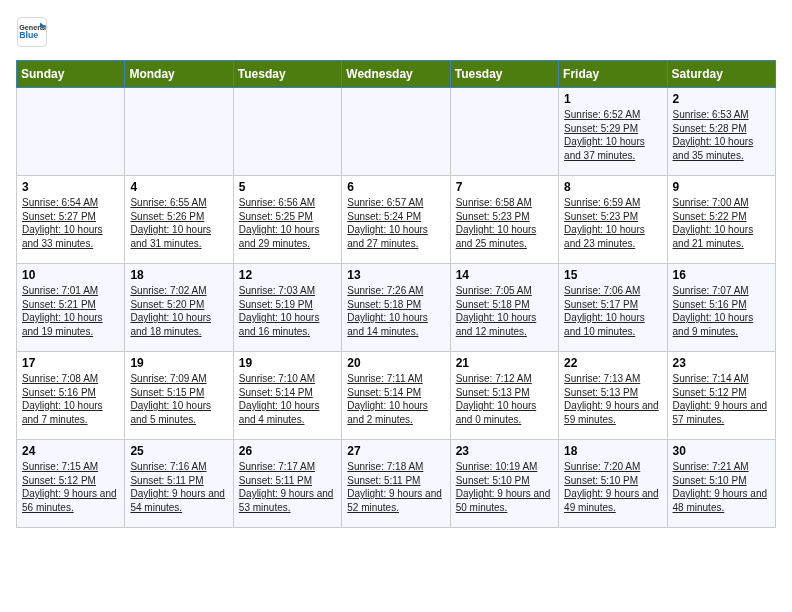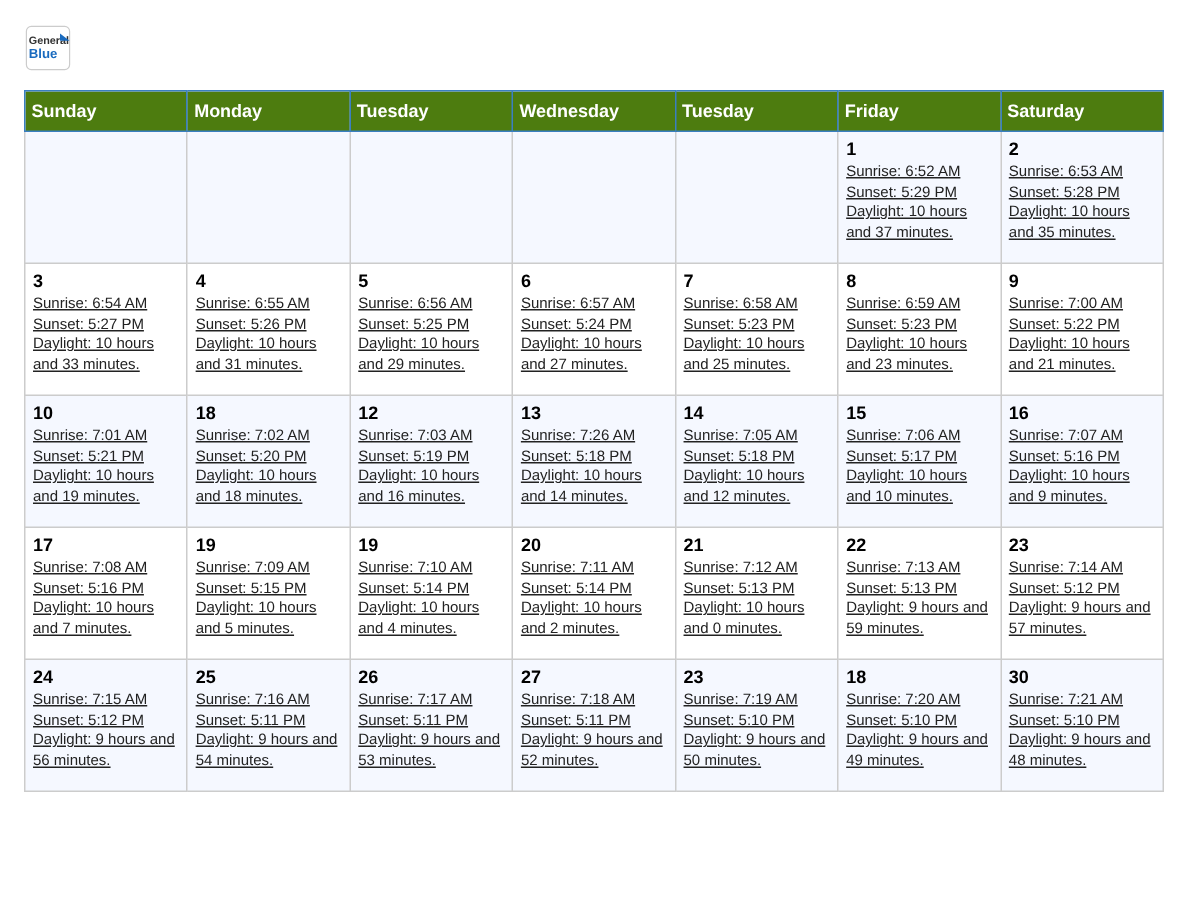--- a/index.html
+++ b/index.html
@@ -288,21 +288,21 @@
 Daylight: 9 hours and 53 minutes.</div>
         </td>
         <td>
           <span class="day-num">27</span>
           <div class="day-info">Sunrise: 7:18 AM
 Sunset: 5:11 PM
 Daylight: 9 hours and 52 minutes.</div>
         </td>
         <td>
           <span class="day-num">23</span>
-          <div class="day-info">Sunrise: 7:19 AM
+          <div class="day-info">Sunrise: 10:19 AM
 Sunset: 5:10 PM
 Daylight: 9 hours and 50 minutes.</div>
         </td>
         <td>
           <span class="day-num">18</span>
           <div class="day-info">Sunrise: 7:20 AM
 Sunset: 5:10 PM
 Daylight: 9 hours and 49 minutes.</div>
         </td>
         <td>

